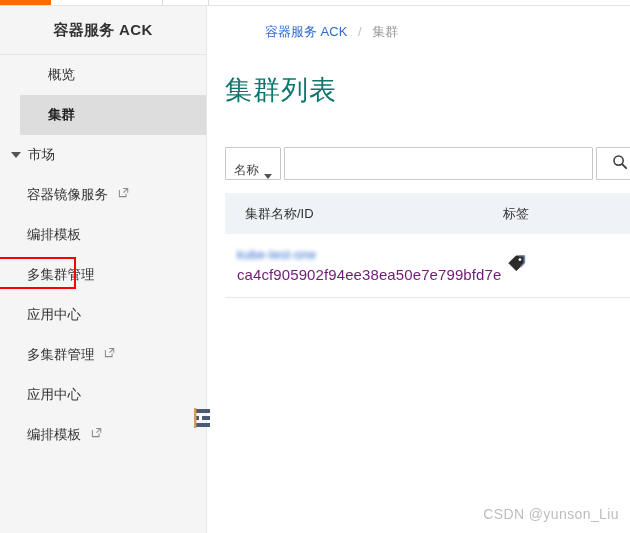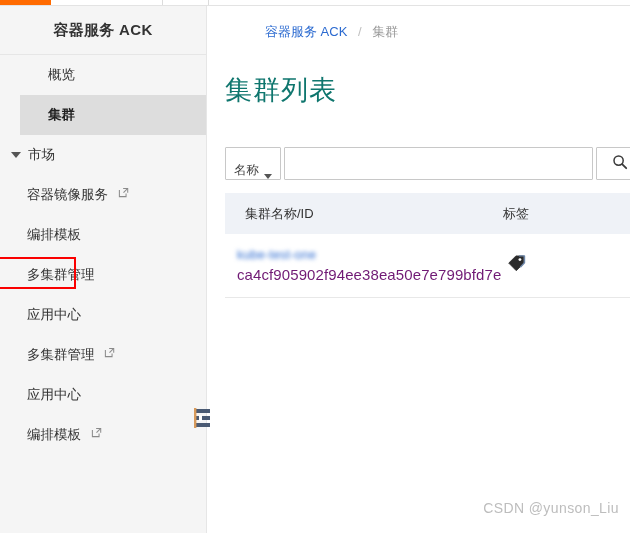--- a/index.html
+++ b/index.html
@@ -327,21 +327,21 @@
     font-size: 15px;
     color: #701a75;
     letter-spacing: 0.1px;
     display: block;
   }
 
   
   .watermark {
     position: absolute;
     right: 11px;
-    bottom: 17px;
+    bottom: 11px;
     font-size: 14px;
     color: #bdbdbd;
     white-space: nowrap;
     letter-spacing: 0.4px;
   }
 </style>
 </head>
 <body>
 
 <div id="app">

